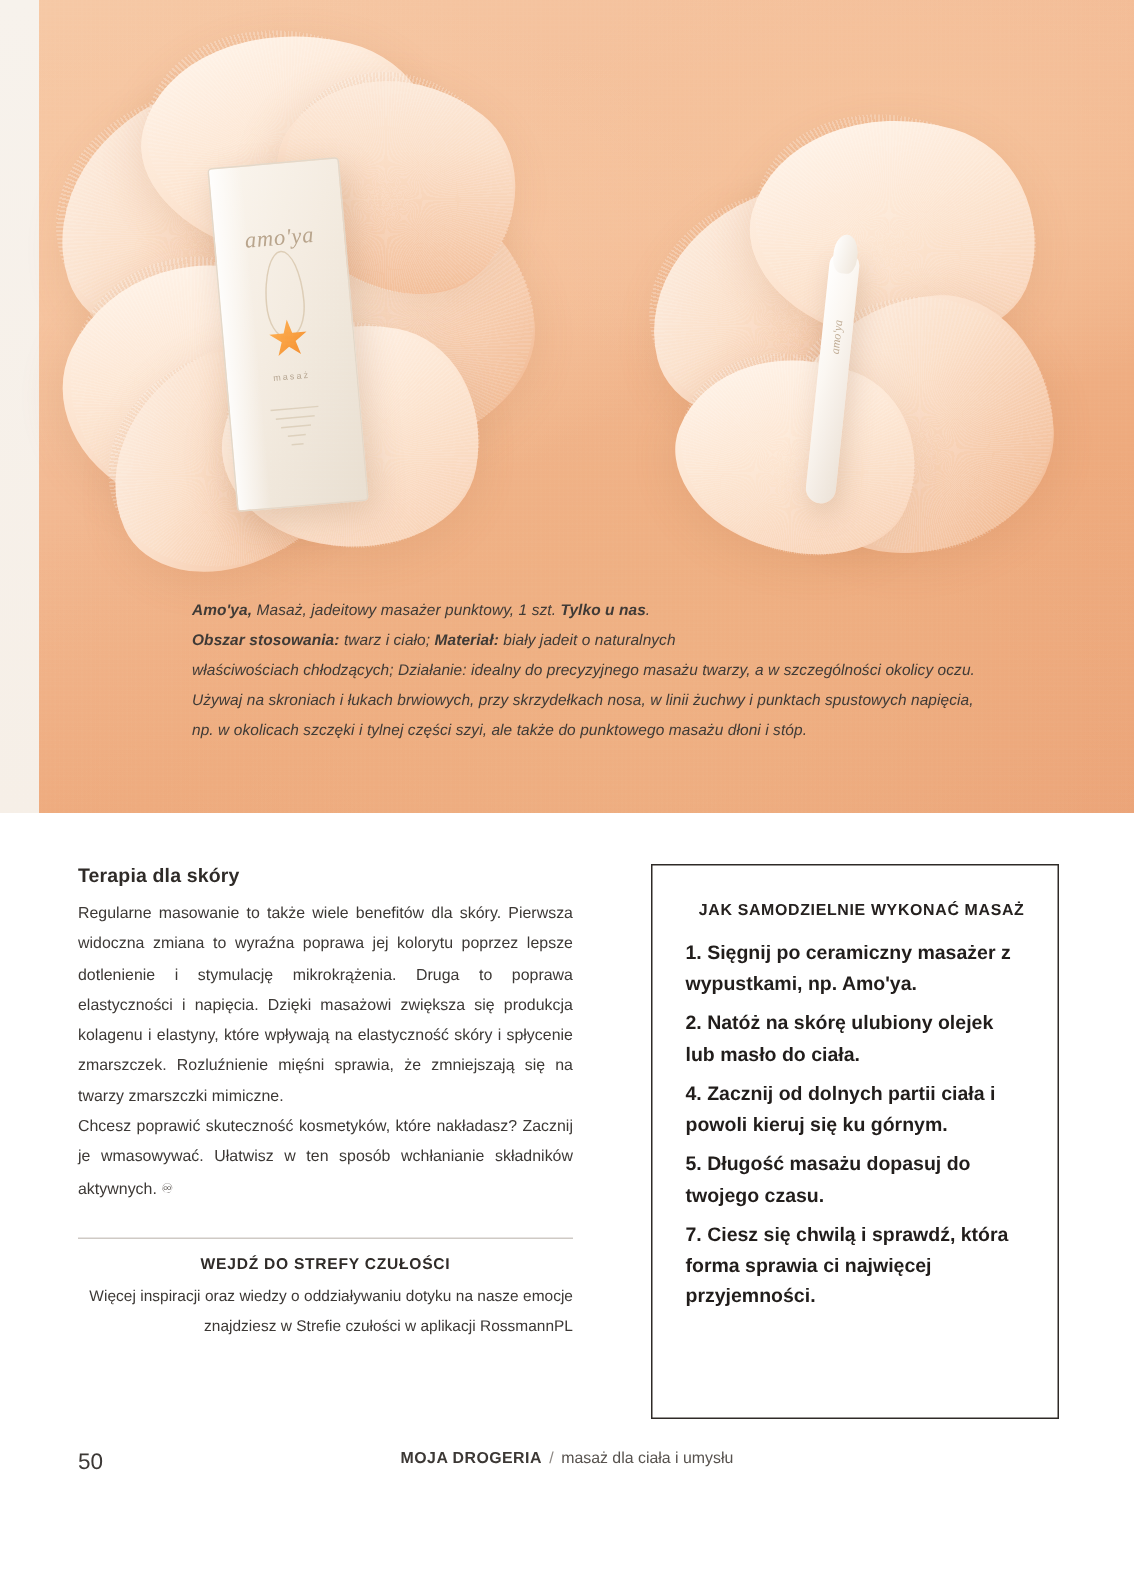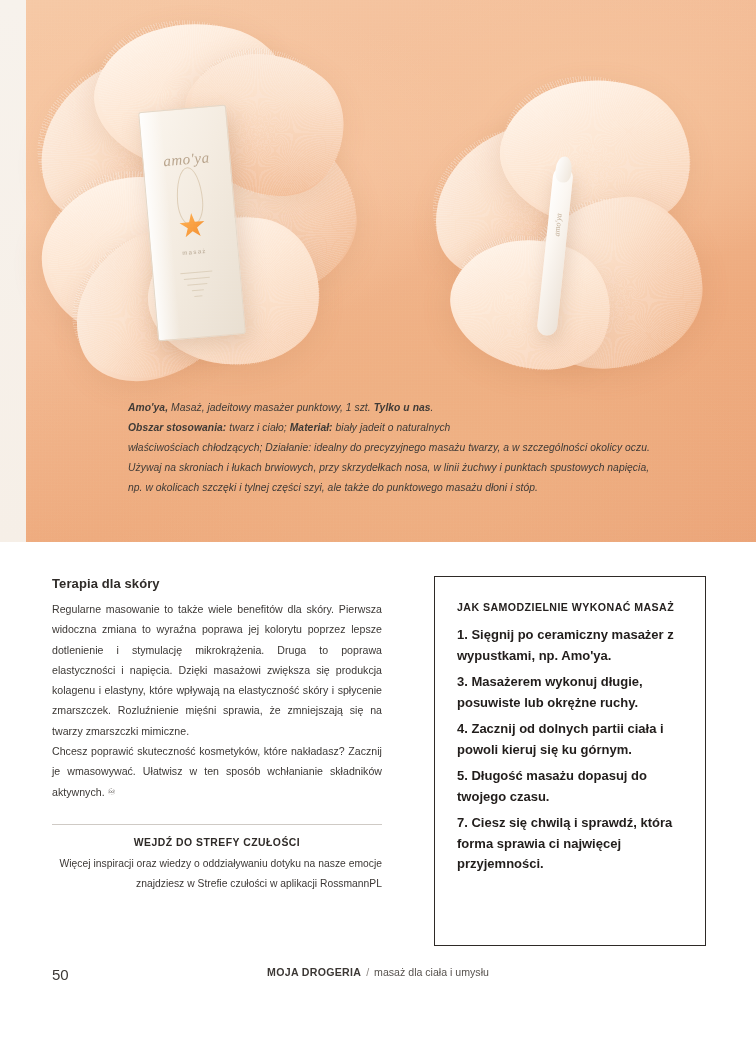--- a/index.html
+++ b/index.html
@@ -251,20 +251,21 @@
     min-height: 370px;
     border: 1px solid #2e2a27;
     padding: 24px 22px 26px 22px;
   }
   .box h3 {
     font-size: 10.6px;
     font-weight: 700;
     letter-spacing: .45px;
     color: #25211f;
     margin-bottom: 12px;
+    text-align: right;
   }
   .box ol {
     list-style: none;
   }
   .box ol li {
     font-size: 13px;
     font-weight: 700;
     line-height: 20.5px;
     color: #211d1b;
     margin-bottom: 6px;
@@ -398,21 +399,21 @@
       <div class="promo">
         <h3>WEJDŹ DO STREFY CZUŁOŚCI</h3>
         <p>Więcej inspiracji oraz wiedzy o oddziaływaniu dotyku na nasze emocje znajdziesz w Strefie czułości w aplikacji RossmannPL</p>
       </div>
     </div>
 
     <div class="box">
       <h3>JAK SAMODZIELNIE WYKONAĆ MASAŻ</h3>
       <ol>
         <li>1. Sięgnij po ceramiczny masażer z wypustkami, np. Amo'ya.</li>
-        <li>3. Masażerem wykonuj długie, posuwiste lub okrężne ruchy.</li>
+        <li>2. Natóż na skórę ulubiony olejek lub masło do ciała.</li>
         <li>4. Zacznij od dolnych partii ciała i powoli kieruj się ku górnym.</li>
         <li>5. Długość masażu dopasuj do twojego czasu.</li>
         <li>7. Ciesz się chwilą i sprawdź, która forma sprawia ci najwięcej przyjemności.</li>
       </ol>
     </div>
 
     <div class="footer">
       <div class="page-num">50</div>
       <div class="footer-center">
         <span class="brand">MOJA DROGERIA</span>

